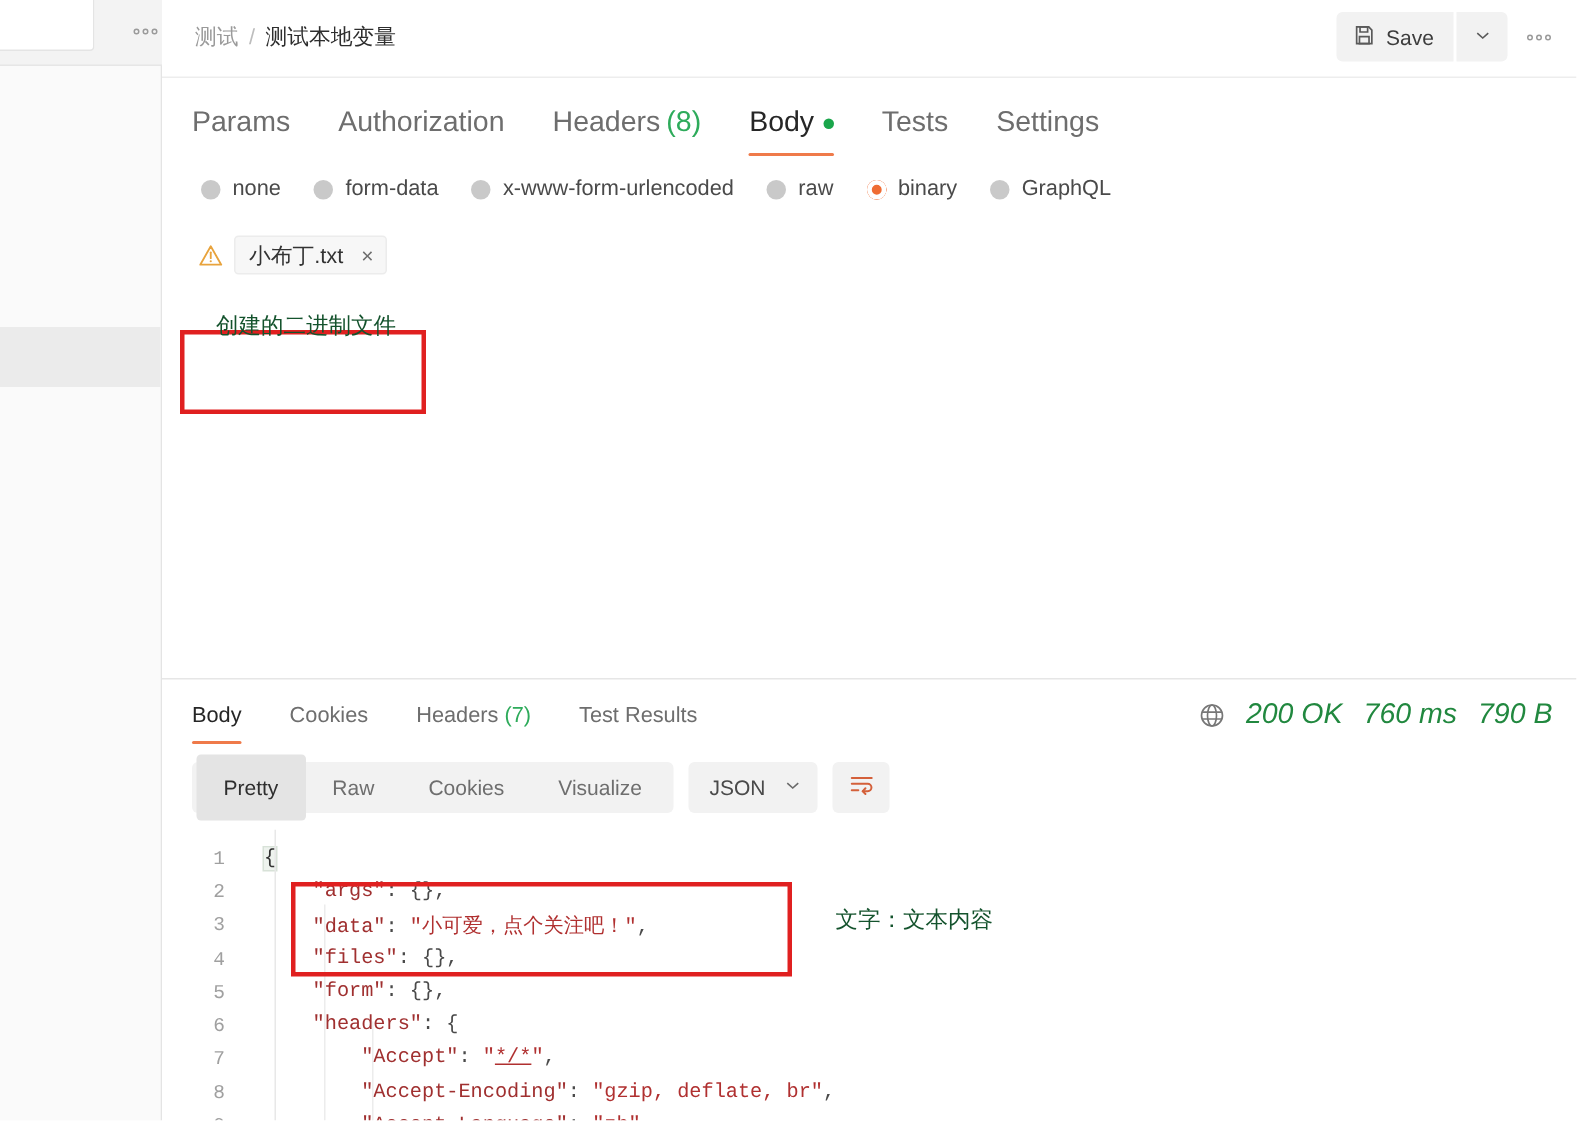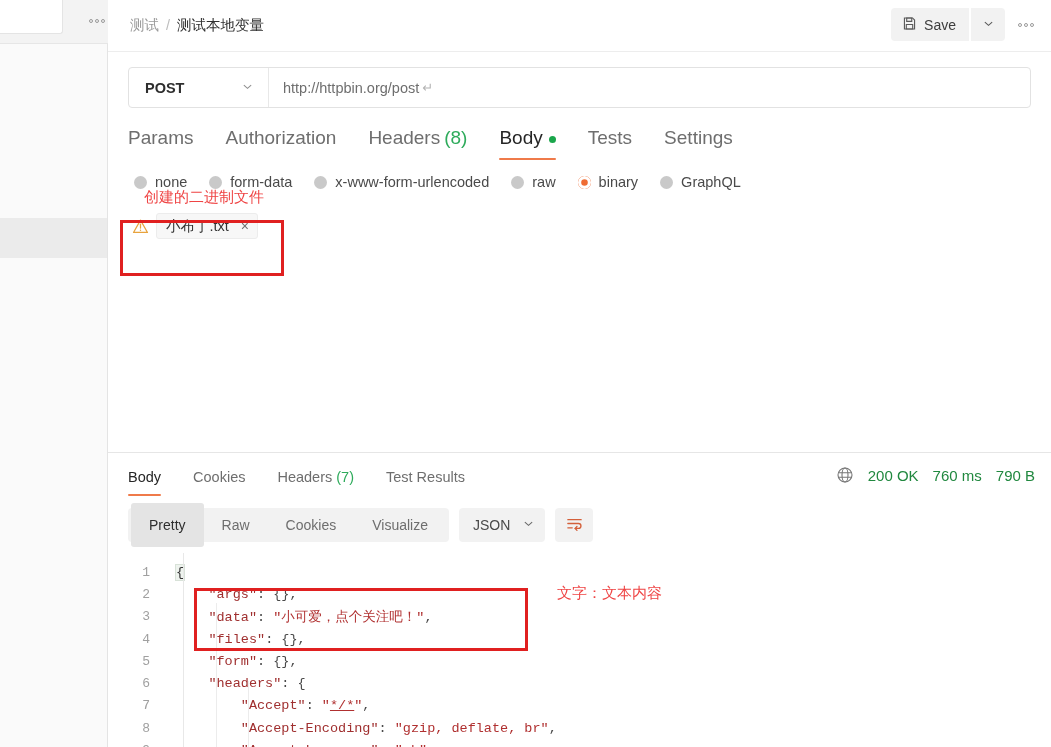--- a/index.html
+++ b/index.html
@@ -156,22 +156,23 @@
     font-size: 14.5px; color: #333;
   }
   .file-x { color: #6e6e6e; font-size: 14px; cursor: pointer; line-height: 1; }
 
   
   .anno-box {
     position: absolute; border: 3px solid #e02020; background: transparent;
     pointer-events: none;
   }
   .anno-text {
-    position: absolute; color: #ef4444; font-size: 15px; white-space: nowrap;
+    position: absolute; color: #14532d; font-size: 15px; white-space: nowrap;
     font-family: Liberation Mono, monospace;
+    margin-top: 20px;
   }
 
   
   .response {
     position: absolute; left: 108px; right: 0; top: 452px; bottom: 0;
     background: #fff; border-top: 1px solid #e6e6e6;
   }
   .resp-tabs {
     display: flex; align-items: flex-end; padding: 10px 20px 0 20px; position: relative;
   }
@@ -183,21 +184,21 @@
   .resp-tab.active { color: #262626; }
   .resp-tab.active::after {
     content: ""; position: absolute; left: 0px; right: 16px; bottom: 0;
     height: 2px; background: #ef7a4a; border-radius: 2px;
   }
   .resp-tab .count { color: #2eab5b; margin-left: 4px; }
 
   .resp-meta {
     position: absolute; right: 16px; top: 13px;
     display: flex; align-items: center; gap: 14px;
-    font-size: 15px; color: #21883f;
+    font-size: 19px; color: #21883f; font-style: italic;
   }
   .globe-icon { width: 18px; height: 18px; display: block; }
 
   
   .viewer-toolbar {
     display: flex; align-items: center; gap: 10px;
     padding: 12px 20px 0 20px;
   }
   .segmented {
     display: flex; align-items: center; background: #f2f2f2; border-radius: 4px;
@@ -294,36 +295,20 @@
           </button>
         </div>
         <div class="hdr-more">
           <span class="dot"></span>
             <span class="dot"></span>
             <span class="dot"></span>
         </div>
       </div>
     </div>
 
-    <div class="urlbar-wrap">
-      <div class="urlbar">
-        <div class="method">
-          <span>POST</span>
-          <span class="caret">
-            <svg width="13" height="13" viewBox="0 0 16 16" fill="none" stroke="#6a6a6a" stroke-width="1.3">
-              <path d="M3.5 6.2 8 10.3l4.5-4.1"></path>
-            </svg>
-          </span>
-        </div>
-        <div class="url-field">
-          <span>http://httpbin.org/post</span>
-          <span class="wrapglyph">↵</span>
-        </div>
-      </div>
-    </div>
 
     <div class="req-tabs">
       <div class="req-tab">
         <span>Params</span>
       </div>
       <div class="req-tab">
         <span>Authorization</span>
       </div>
       <div class="req-tab">
         <span>Headers</span><span class="count">(8)</span>

